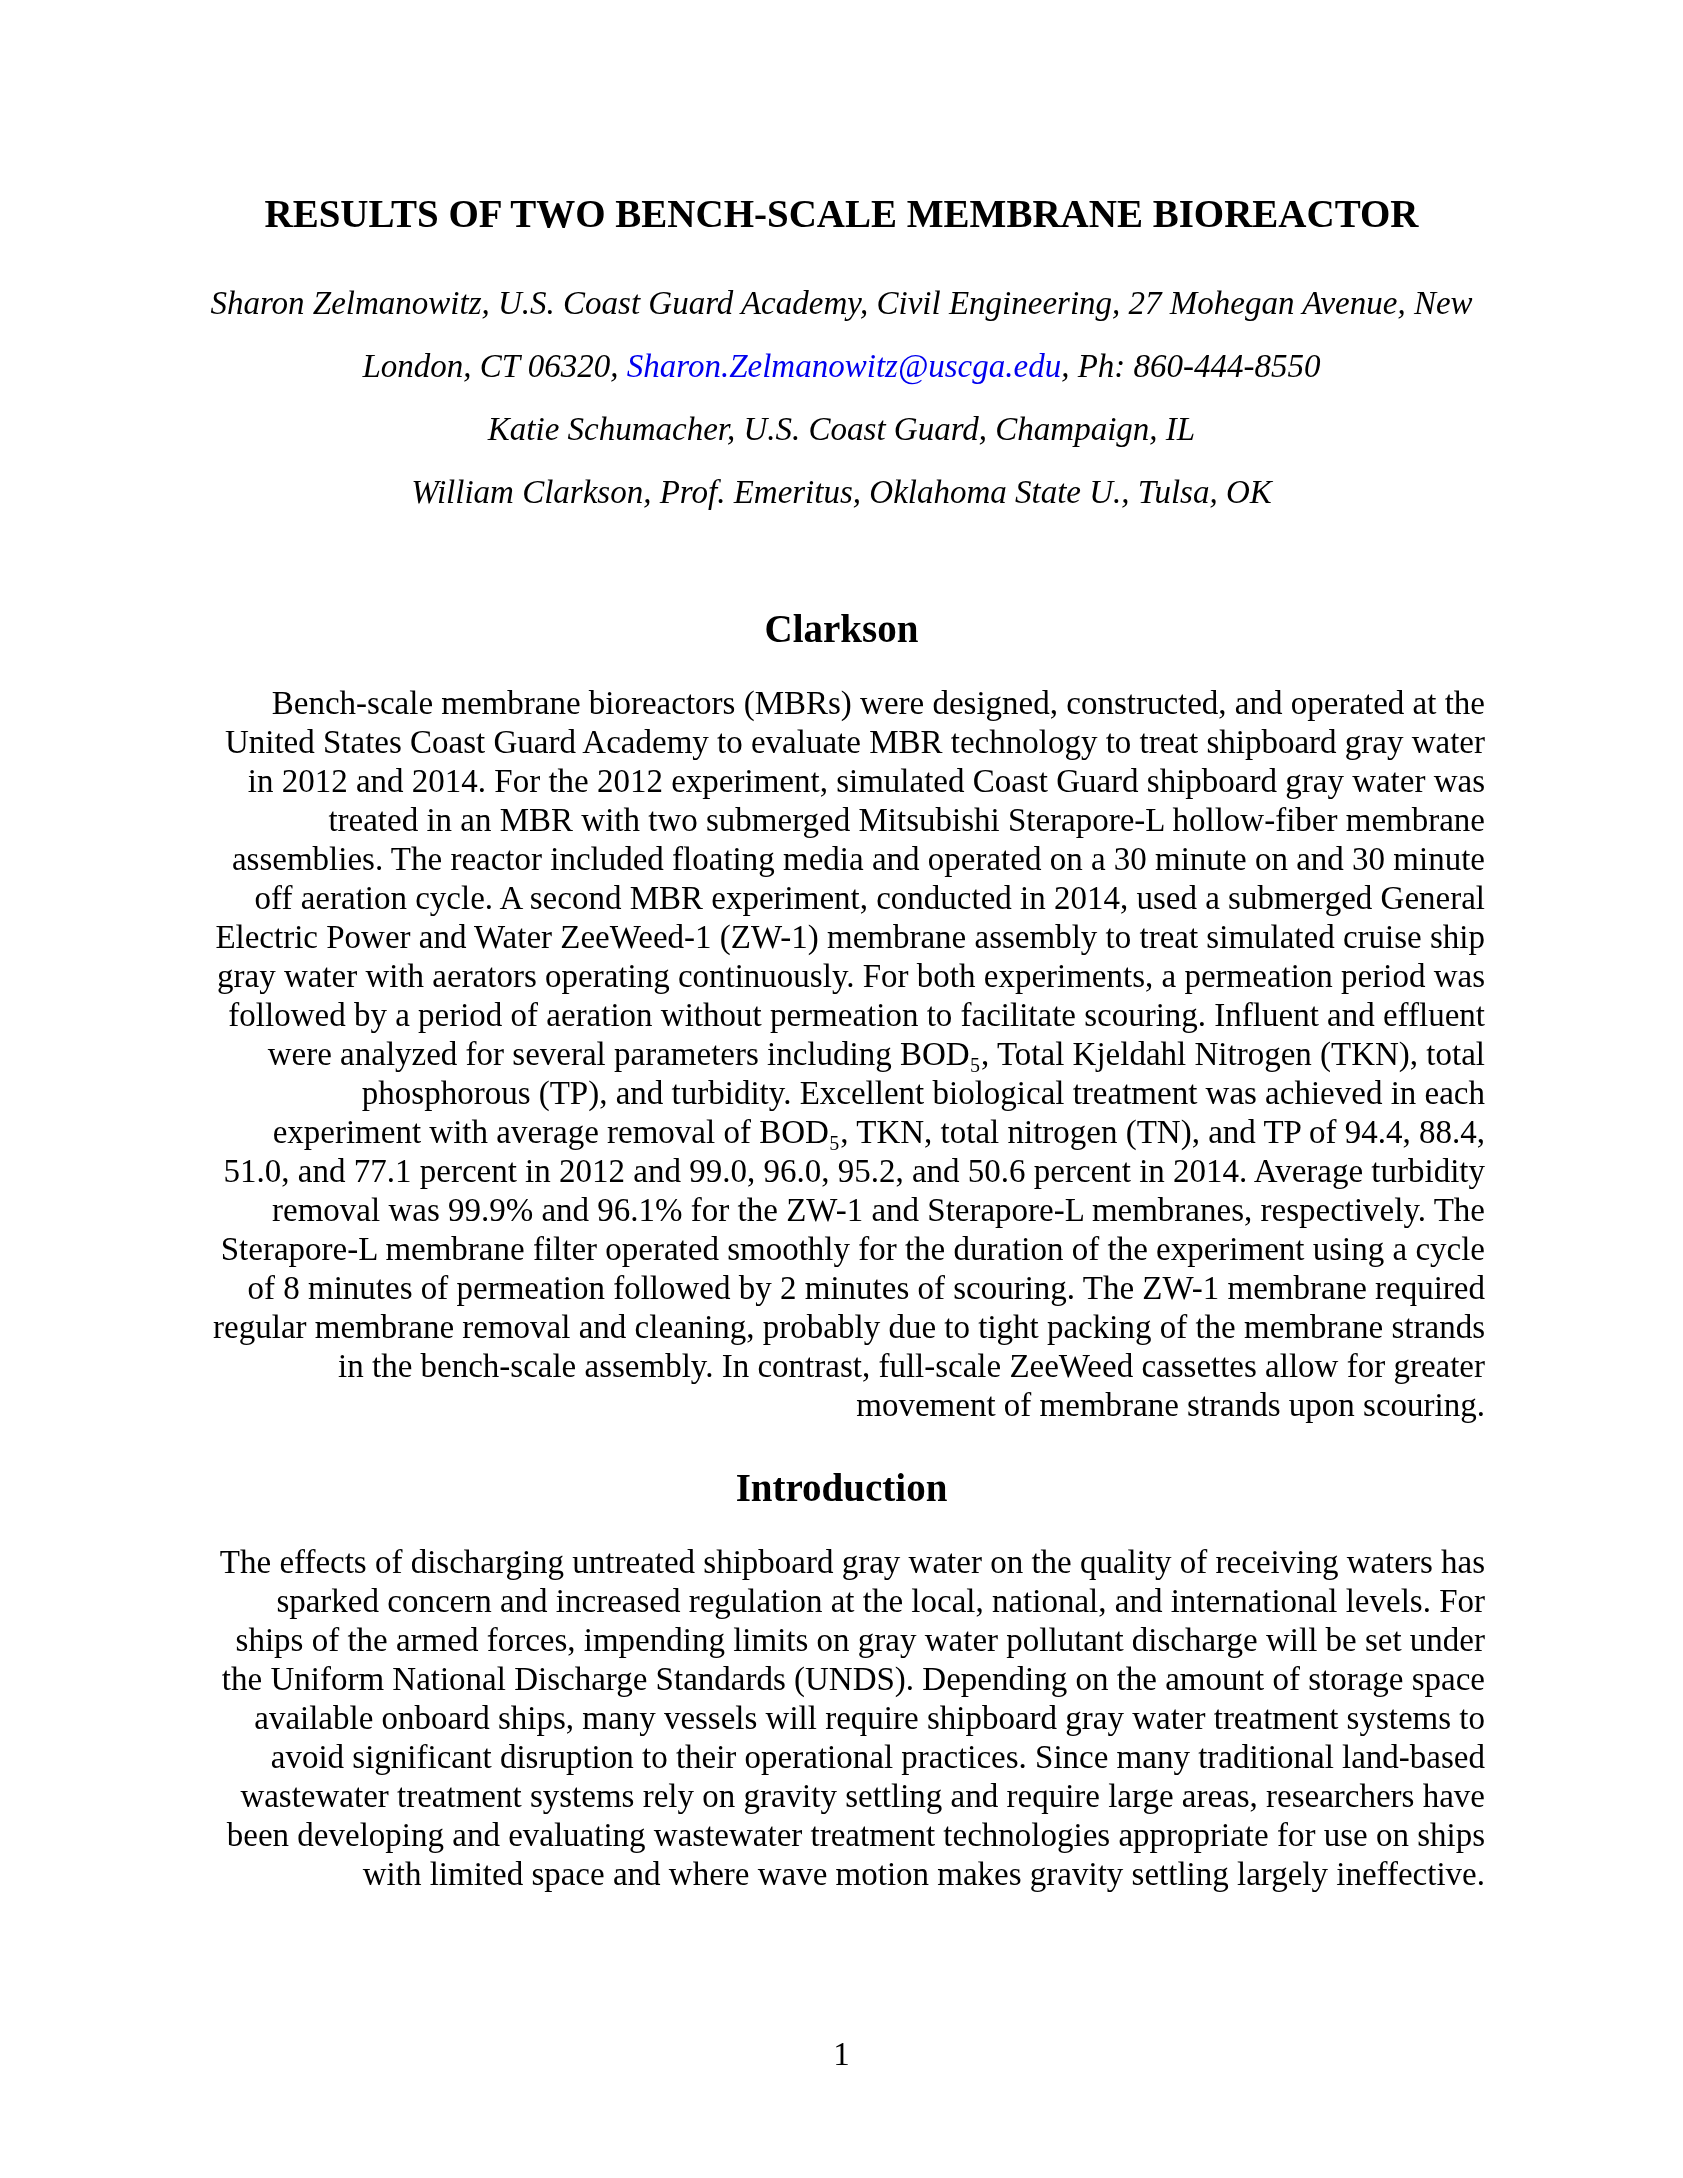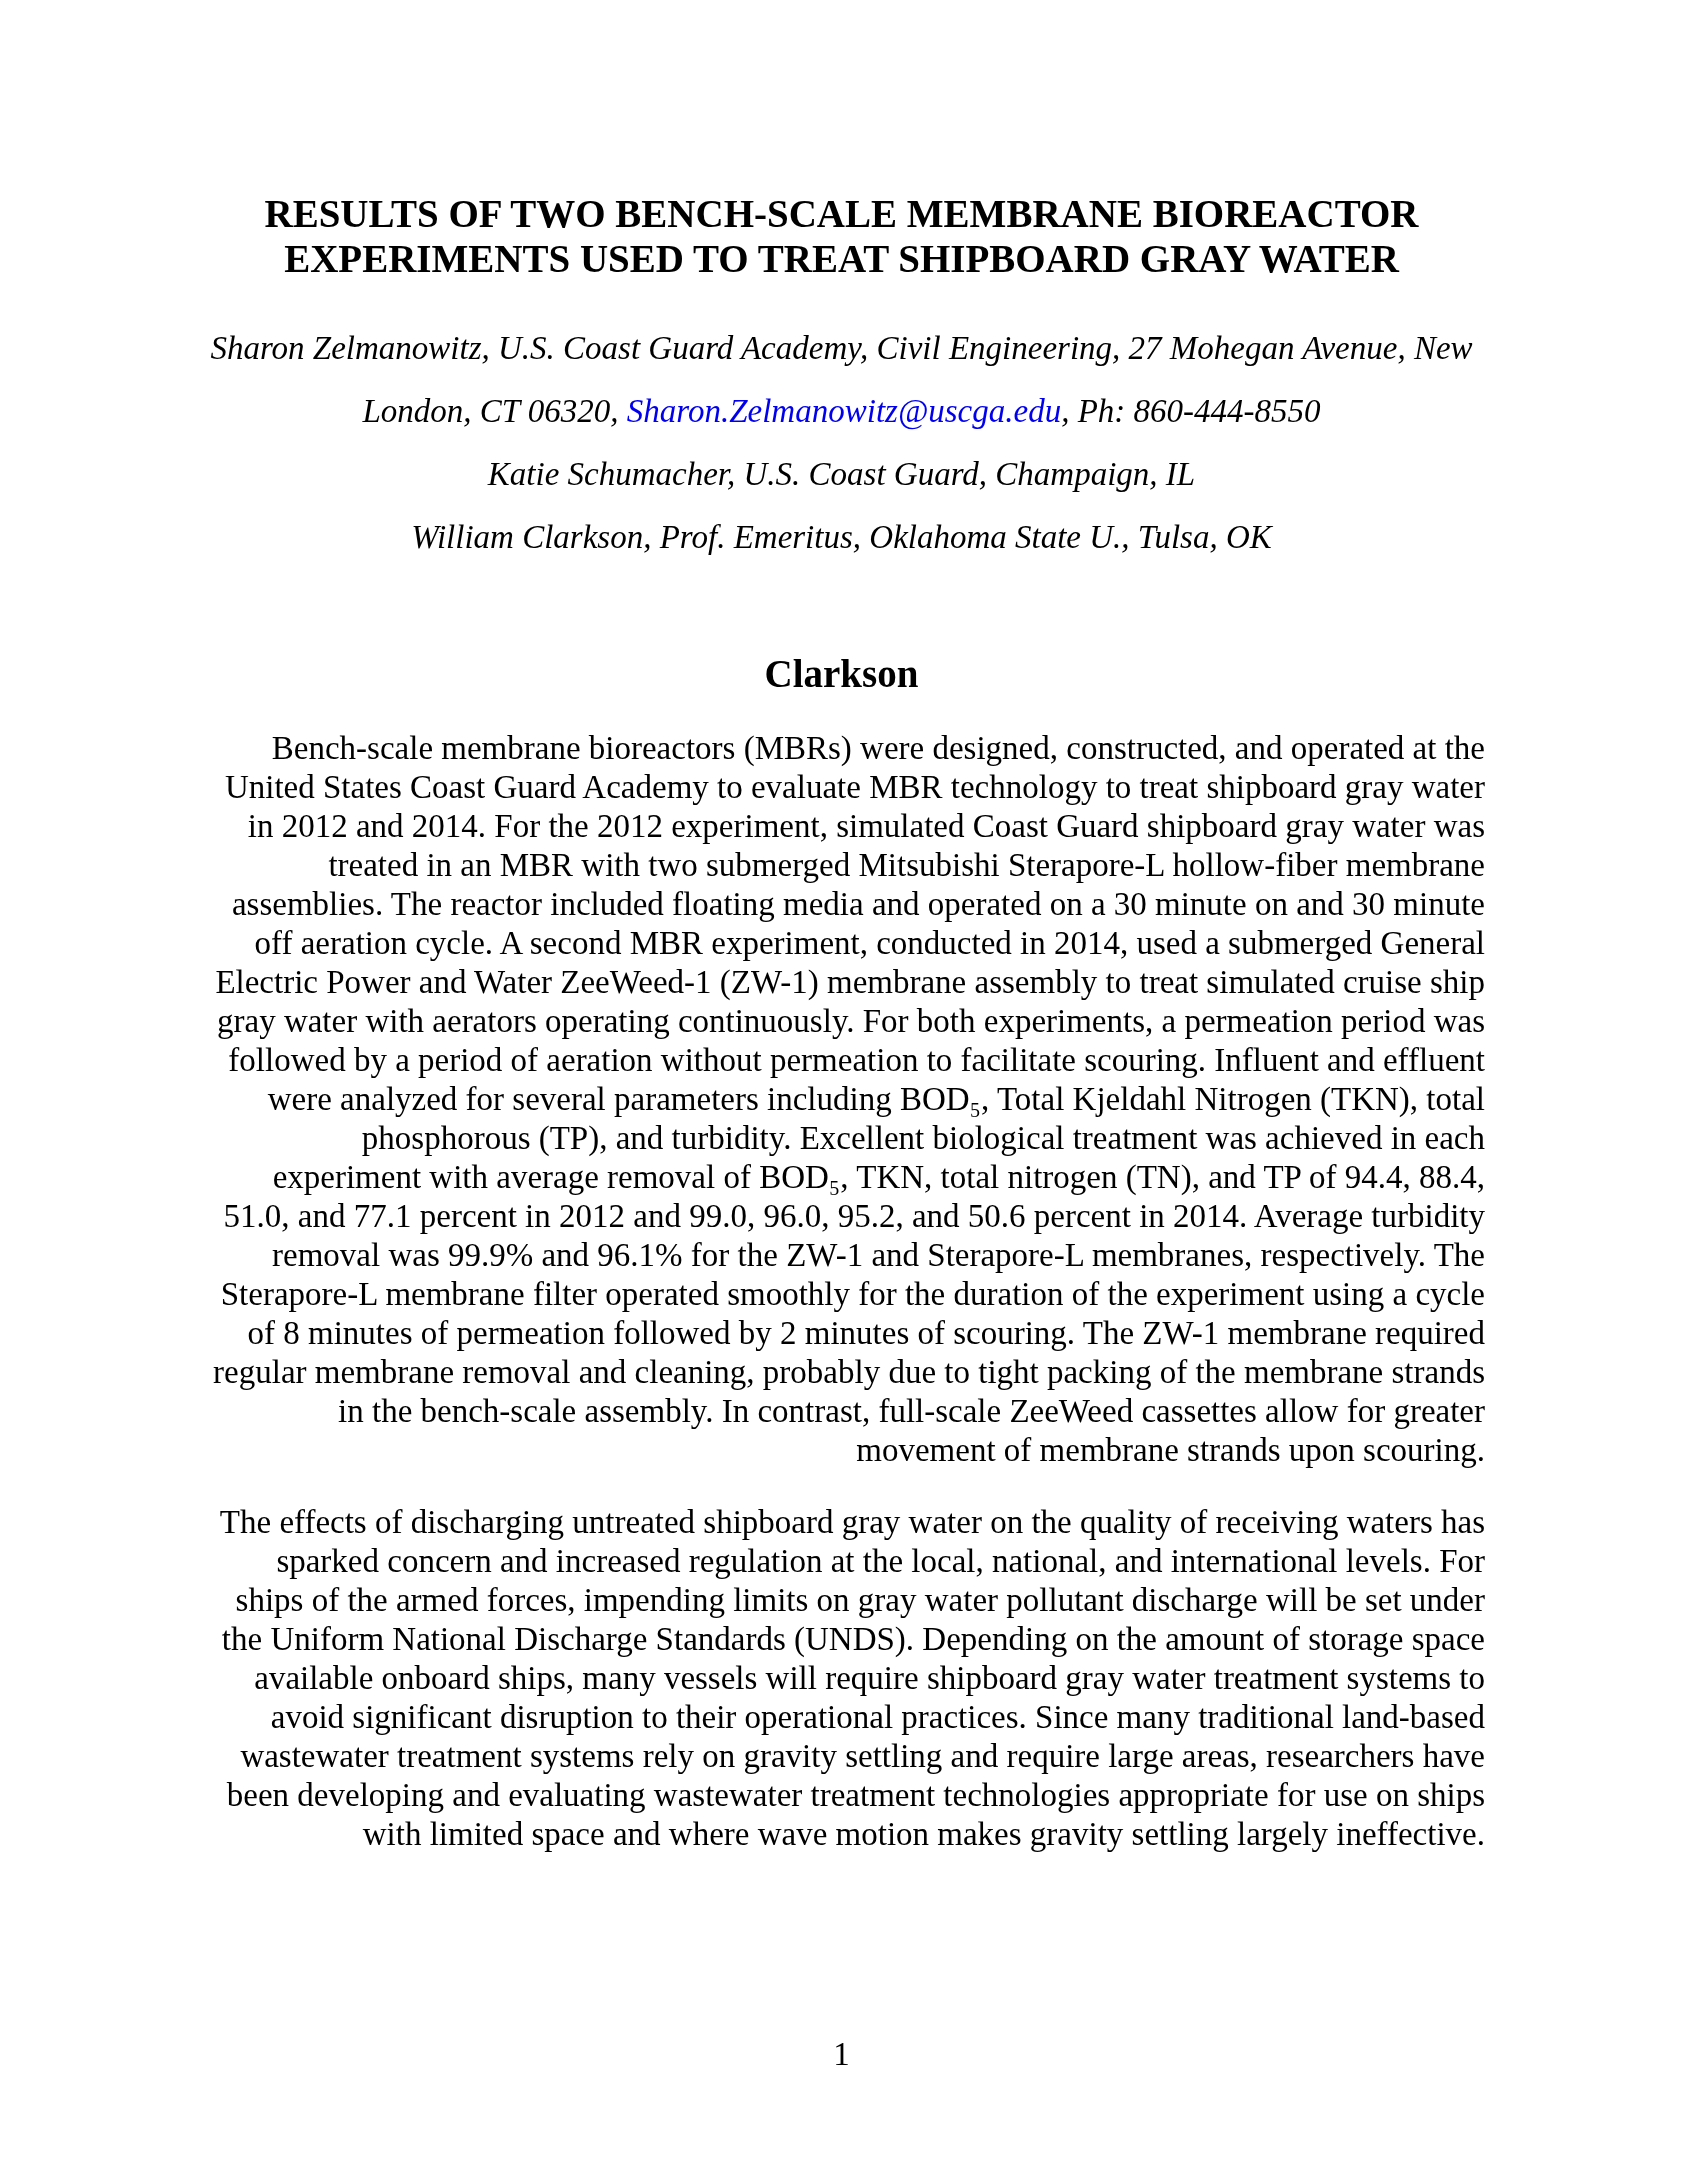--- a/index.html
+++ b/index.html
@@ -64,21 +64,20 @@
     text-align: center;
   }
 </style>
 </head>
 <body>
 
 <div class="page">
 
   <div class="title">
     <div>RESULTS OF TWO BENCH-SCALE MEMBRANE BIOREACTOR</div>
-    <div>EXPERIMENTS USED TO TREAT SHIPBOARD GRAY WATER</div>
   </div>
 
   <div class="authors">
     <div class="author-line">Sharon Zelmanowitz, U.S. Coast Guard Academy, Civil Engineering, 27 Mohegan Avenue, New</div>
     <div class="author-line"><span>London, CT 06320, </span><a class="email-link">Sharon.Zelmanowitz@uscga.edu</a><span>, Ph: 860-444-8550</span></div>
     <div class="author-line">Katie Schumacher, U.S. Coast Guard, Champaign, IL</div>
     <div class="author-line">William Clarkson, Prof. Emeritus, Oklahoma State U., Tulsa, OK</div>
   </div>
 
   <div class="section-heading heading-abstract">Clarkson</div>
@@ -96,20 +95,21 @@
 phosphorous (TP), and turbidity.  Excellent biological treatment was achieved in each
 experiment with average removal of BOD₅, TKN, total nitrogen (TN), and TP of 94.4, 88.4,
 51.0, and 77.1 percent in 2012 and 99.0, 96.0, 95.2, and 50.6 percent in 2014.  Average turbidity
 removal was 99.9% and 96.1% for the ZW-1 and Sterapore-L membranes, respectively.  The
 Sterapore-L membrane filter operated smoothly for the duration of the experiment using a cycle
 of 8 minutes of permeation followed by 2 minutes of scouring.  The ZW-1 membrane required
 regular membrane removal and cleaning, probably due to tight packing of the membrane strands
 in the bench-scale assembly.  In contrast, full-scale ZeeWeed cassettes allow for greater
 movement of membrane strands upon scouring.</div>
 
+  <div class="section-heading heading-introduction">Introduction</div>
 
   <div class="para">The effects of discharging untreated shipboard gray water on the quality of receiving waters has
 sparked concern and increased regulation at the local, national, and international levels.  For
 ships of the armed forces, impending limits on gray water pollutant discharge will be set under
 the Uniform National Discharge Standards (UNDS).  Depending on the amount of storage space
 available onboard ships, many vessels will require shipboard gray water treatment systems to
 avoid significant disruption to their operational practices.  Since many traditional land-based
 wastewater treatment systems rely on gravity settling and require large areas, researchers have
 been developing and evaluating wastewater treatment technologies appropriate for use on ships
 with limited space and where wave motion makes gravity settling largely ineffective.</div>

